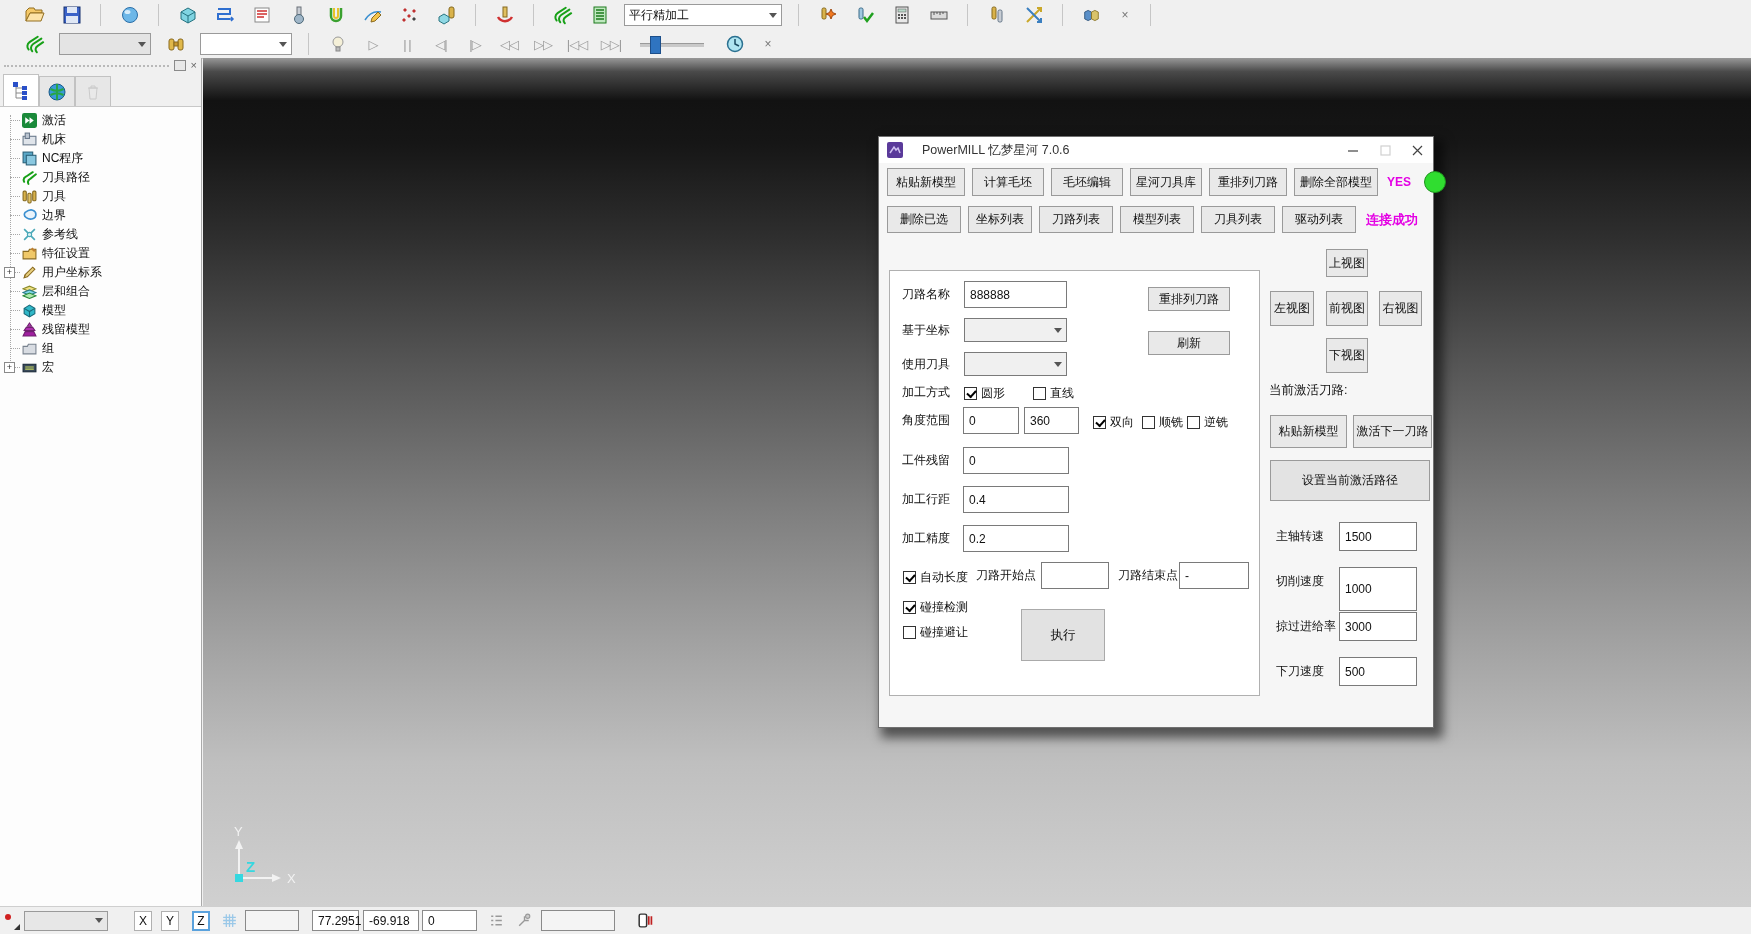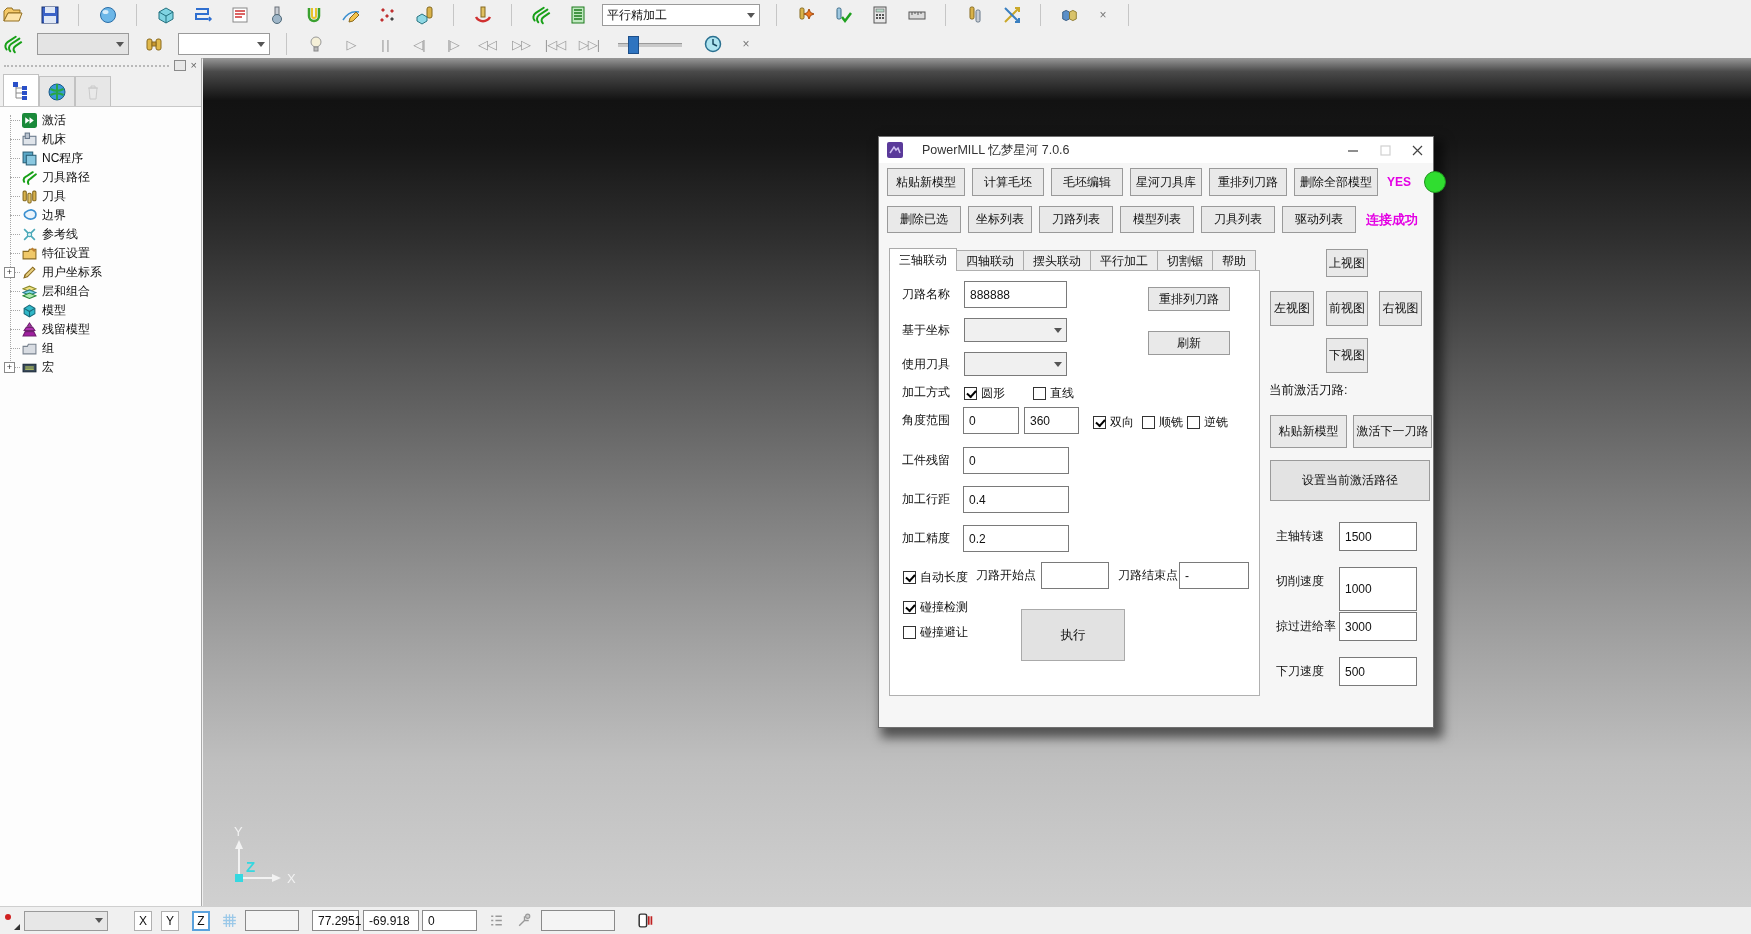--- a/index.html
+++ b/index.html
@@ -1,20 +1,20 @@
 <!DOCTYPE html>
 <html><head>
 <meta charset="utf-8">
 <style>
   html,body{margin:0;padding:0;}
   body{width:1751px;height:934px;font-family:"Liberation Sans",sans-serif;font-size:12px;color:#111;overflow:hidden;background:#f0f0f0;}
   .screen{position:relative;width:1751px;height:934px;background:#f0f0f0;}
 
   
-  .tb{position:absolute;left:0;right:0;display:flex;align-items:center;background:#f0f0f0;padding-left:0;gap:12px;}
+  .tb{position:absolute;left:0;right:0;display:flex;align-items:center;background:#f0f0f0;padding-left:22px;gap:12px;}
   .tb1{top:0;height:30px;border-bottom:1px solid #e2e2e2;}
   .tb2{top:30px;height:28px;border-bottom:1px solid #c4c4c4;}
   .tbi{width:25px;height:24px;display:flex;align-items:center;justify-content:center;flex:none;}
   .tbi svg{width:20px;height:20px;}
   .tbi.sm svg{width:17px;height:17px;}
   .sep{width:1px;height:22px;background:#c6c6c6;margin:0 4px;flex:none;}
   .combo{height:22px;border:1px solid #9a9a9a;background:#fff;display:flex;align-items:center;padding:0 4px;box-sizing:border-box;flex:none;}
   .combo .val{flex:1;font-size:12px;white-space:nowrap;overflow:hidden;}
   .chev{width:0;height:0;border-left:4px solid transparent;border-right:4px solid transparent;border-top:5px solid #555;margin-left:4px;flex:none;}
   .combo.gray{background:#e4e4e4;}
@@ -71,21 +71,21 @@
   .tab.active{background:#fff;height:23px;z-index:2;}
   .tabpanel{position:absolute;left:10px;top:107px;width:371px;height:426px;background:#fff;border:1px solid #b0b0b0;box-sizing:border-box;}
 
   .lbl{position:absolute;display:flex;align-items:center;font-size:12px;color:#111;height:26px;white-space:nowrap;}
   .inp{position:absolute;border:1px solid #7a7a7a;background:#fff;font-size:12px;color:#111;padding:0 5px;box-sizing:border-box;font-family:"Liberation Sans",sans-serif;}
   .cmb{position:absolute;border:1px solid #7a7a7a;background:#f0f0f0;display:flex;align-items:center;padding:0 4px;box-sizing:border-box;}
   .cmb .val{flex:1;}
   .cbrow{position:absolute;display:flex;align-items:center;gap:4px;font-size:12px;white-space:nowrap;}
   .cb{width:13px;height:13px;border:1px solid #333;background:#fff;position:relative;flex:none;box-sizing:border-box;}
   .cb.on::after{content:"";position:absolute;left:1.5px;top:2px;width:7px;height:4px;border-left:2px solid #000;border-bottom:2px solid #000;transform:rotate(-48deg);}
-  .exec{position:absolute;left:131px;top:338px;width:104px;height:52px;background:#e2e2e2;border:1px solid #aaa;display:flex;align-items:center;justify-content:center;font-size:12.5px;box-sizing:border-box;}
+  .exec{position:absolute;left:131px;top:338px;width:84px;height:52px;background:#e2e2e2;border:1px solid #aaa;display:flex;align-items:center;justify-content:center;font-size:12.5px;box-sizing:border-box;}
   .vbtn{position:absolute;background:#e9e9e9;border:1px solid #9a9a9a;display:flex;align-items:center;justify-content:center;font-size:12px;box-sizing:border-box;}
 
   
   .status{position:absolute;left:0;bottom:0;width:1751px;height:27px;background:#f0f0f0;border-top:1px solid #cfcfcf;display:flex;align-items:center;}
   .sb-dot{width:16px;height:18px;position:relative;margin-left:4px;flex:none;}
   .sb-dot .dot{position:absolute;left:1px;top:2px;width:6px;height:6px;border-radius:50%;background:#d02020;}
   .sb-dot .tri{position:absolute;right:0;bottom:0;width:0;height:0;border-left:6px solid transparent;border-bottom:6px solid #333;}
   .sb-combo{width:84px;height:20px;margin-left:4px;border:1px solid #9a9a9a;background:#e7e7e7;display:flex;align-items:center;padding:0 4px;box-sizing:border-box;flex:none;}
   .axbtn{width:18px;height:20px;background:#fff;border:1px solid #b0b0b0;display:flex;align-items:center;justify-content:center;font-size:12px;box-sizing:border-box;flex:none;}
   .axbtn.sel{border:2px solid #5aa2dd;}
@@ -525,28 +525,20 @@
           <div class="btnrow row2">
             <div class="btn" style="width:74px">删除已选</div>
             <div class="btn" style="width:64px">坐标列表</div>
             <div class="btn" style="width:74px">刀路列表</div>
             <div class="btn" style="width:74px">模型列表</div>
             <div class="btn" style="width:74px">刀具列表</div>
             <div class="btn" style="width:74px">驱动列表</div>
             <span class="magenta connect">连接成功</span>
           </div>
 
-          <div class="tabs">
-            <div class="tab active">三轴联动</div>
-            <div class="tab">四轴联动</div>
-            <div class="tab">摆头联动</div>
-            <div class="tab">平行加工</div>
-            <div class="tab">切割锯</div>
-            <div class="tab">帮助</div>
-          </div>
 
           <div class="tabpanel">
             <span class="lbl" style="left:12px;top:10px">刀路名称</span>
             <input class="inp" style="left: 74px; top: 10px; width: 103px; height: 27px;" value="888888">
             <div class="btn" style="position:absolute;left:258px;top:16px;width:82px;height:24px">重排列刀路</div>
 
             <span class="lbl" style="left:12px;top:47px;height:24px">基于坐标</span>
             <div class="cmb" style="left:74px;top:47px;width:103px;height:24px">
                 <span class="val"></span>
                 <span class="chev"></span>

